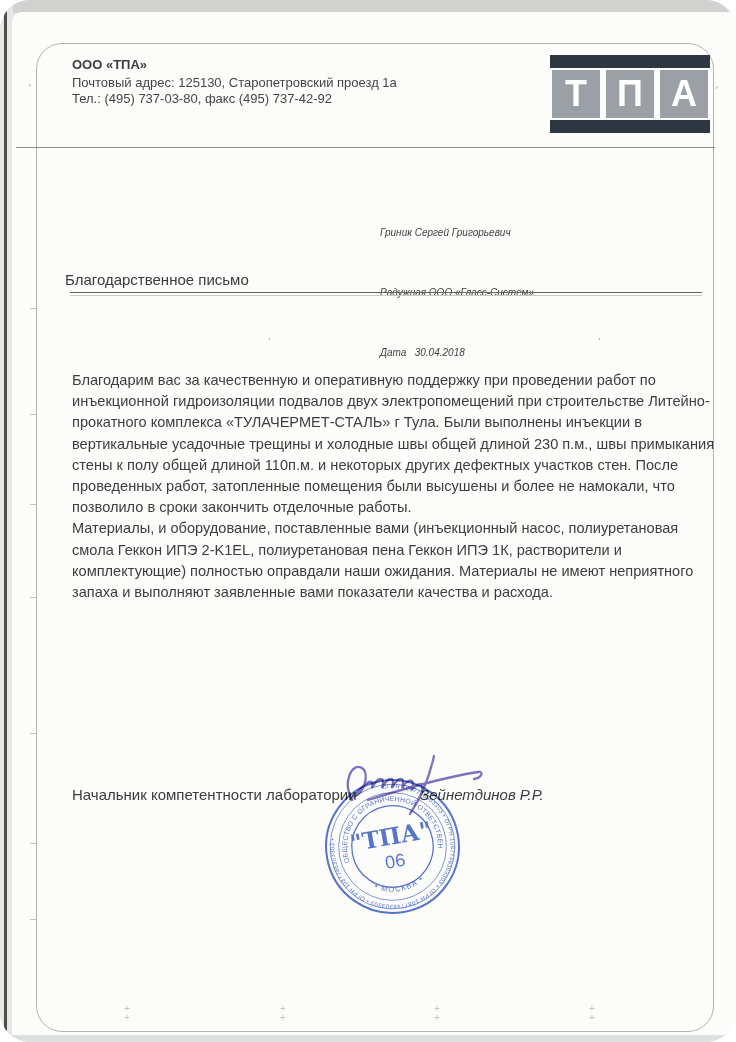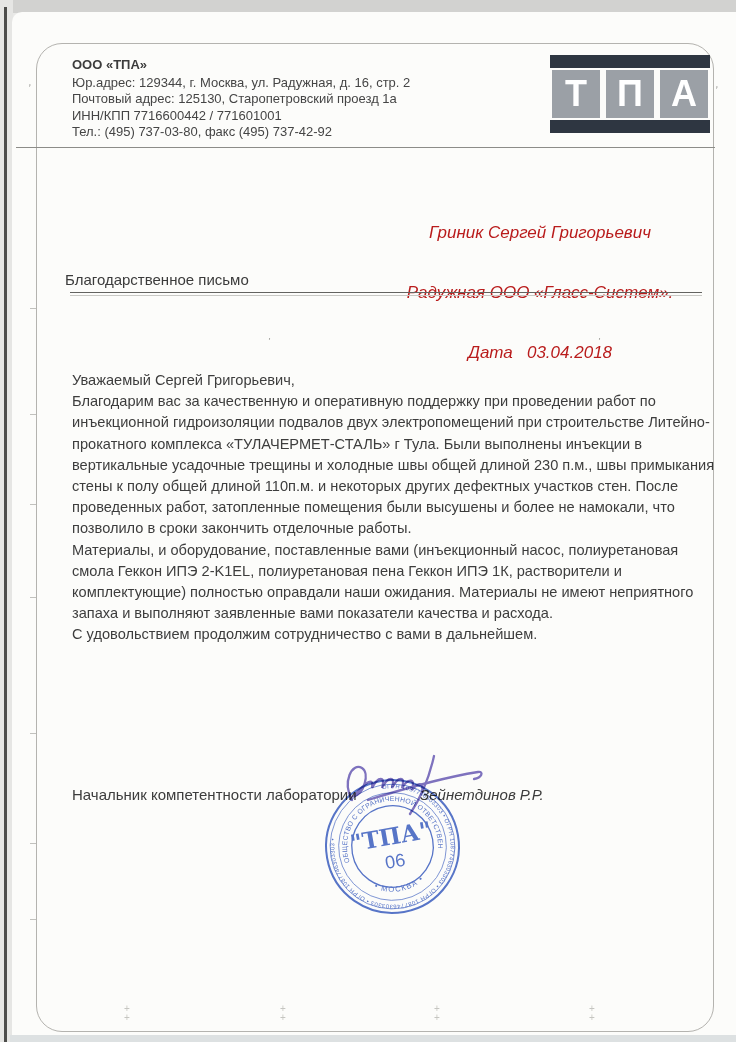--- a/index.html
+++ b/index.html
@@ -1,17 +1,17 @@
 <!DOCTYPE html>
 <html><head>
 <meta charset="utf-8">
 <style>
   html,body { margin:0; padding:0; }
   body { width:736px; height:1042px; font-family:"Liberation Sans", sans-serif; }
-  .screen { position:relative; width:736px; height:1042px; background:#e9e9e7; overflow:hidden; }
+  .screen { position:relative; width:736px; height:1042px; background:#e9e9e7; overflow:hidden;border-radius:30px; }
 
   
   .scan-top    { position:absolute; left:0; top:0; width:736px; height:13px; background:#d2d2d0; }
   .scan-left   { position:absolute; left:0; top:0; width:13px; height:1042px; background:#e6e6e4; }
   .scan-line   { position:absolute; left:4px; top:7px; width:3px; height:1035px; background:#4d4d4b; }
   .scan-bottom { position:absolute; left:10px; top:1035px; width:726px; height:7px; background:#dde1e2; }
 
   
   .paper { position:absolute; left:12px; top:12px; width:724px; height:1023px;
            background:#fcfcfa; border-top-left-radius:10px; }
@@ -26,22 +26,22 @@
   .header-rule { position:absolute; left:4px; top:135px; width:699px; height:1px; background:#8c8c88; }
 
   
   .logo { position:absolute; left:538px; top:43px; width:160px; height:78px; }
   .logo-bar { height:13px; background:#2e3641; }
   .logo-row { display:flex; justify-content:space-between; padding:0 2px; margin:2px 0; }
   .logo-sq  { width:48px; height:48px; background:#9ba0a6; display:flex; align-items:center; justify-content:center; }
   .logo-sq span { color:#ffffff; font-weight:bold; font-size:36px; line-height:1; }
 
   
-  .addressee { position:absolute; left:368px; top:171px; width:320px; text-align:center;
-               font-style:italic; font-size:17px; line-height:20px; color:#b91c1c; white-space:pre; }
+  .addressee { position:absolute; left:368px; top:171px; width:320px; text-align:left;
+               font-style:italic; font-size:10px; line-height:20px; color:#404040; white-space:pre; }
 
   
   .letter-title { position:absolute; left:53px; top:259px; font-size:15px; color:#3b3b3b; }
   .title-rule   { position:absolute; left:58px; top:280px; width:632px; height:2px;
                   border-top:1.4px solid #636360; border-bottom:1px solid #c9c9c5; }
 
   
   .body-text { position:absolute; left:60px; top:358px; width:643px; font-size:14.6px;
                line-height:21.2px; color:#3d3d3d; }
   .para { margin:0; }
@@ -77,23 +77,21 @@
   <div class="scan-line"></div>
   <div class="scan-bottom"></div>
 
   <div class="paper">
 
     <div class="frame"></div>
 
     <div class="company">
       <div class="company-name">ООО «ТПА»</div>
       <div>
-          <div class="addr-line">Юр.адрес: 129344, г. Москва,  ул. Радужная, д. 16, стр. 2</div>
           <div class="addr-line">Почтовый адрес: 125130, Старопетровский проезд 1а</div>
-          <div class="addr-line">ИНН/КПП 7716600442 / 771601001</div>
           <div class="addr-line">Тел.: (495) 737-03-80, факс (495) 737-42-92</div>
         </div>
     </div>
 
     <div class="logo">
       <div class="logo-bar"></div>
       <div class="logo-row">
         <div class="logo-sq">
             <span>Т</span>
           </div>
@@ -105,31 +103,29 @@
           </div>
       </div>
       <div class="logo-bar"></div>
     </div>
 
     <div class="header-rule"></div>
 
     <div class="addressee">
       <div>Гриник Сергей Григорьевич</div>
       <div>Радужная ООО «Гласс-Систем».</div>
-      <div>Дата   03.04.2018</div>
+      <div>Дата   30.04.2018</div>
     </div>
 
     <div class="letter-title">Благодарственное письмо</div>
     <div class="title-rule"></div>
 
     <div class="body-text">
-        <div class="para">Уважаемый Сергей Григорьевич,</div>
         <div class="para">Благодарим вас за качественную и оперативную поддержку при проведении работ по инъекционной гидроизоляции подвалов двух электропомещений при строительстве Литейно-прокатного комплекса «ТУЛАЧЕРМЕТ-СТАЛЬ» г Тула. Были выполнены инъекции в вертикальные усадочные трещины и холодные швы общей длиной 230 п.м., швы примыкания стены к полу общей длиной 110п.м. и некоторых других дефектных участков стен. После проведенных работ, затопленные помещения были высушены и более не намокали, что позволило в сроки закончить отделочные работы.</div>
         <div class="para">Материалы, и оборудование, поставленные вами (инъекционный насос, полиуретановая смола Геккон ИПЭ 2-K1EL, полиуретановая пена Геккон ИПЭ 1К, растворители и комплектующие) полностью оправдали наши ожидания. Материалы не имеют неприятного запаха и выполняют заявленные вами показатели качества и расхода.</div>
-        <div class="para">С удовольствием продолжим сотрудничество с вами в дальнейшем.</div>
       </div>
 
     <div class="sig-position">Начальник компетентности лаборатории</div>
     <div class="sig-name">Зейнетдинов Р.Р.</div>
 
     <svg class="stamp" viewBox="-80 -80 160 160">
       <g fill="none" stroke="#3f61c4">
         <circle r="66" stroke-width="2"></circle>
         <circle r="62" stroke-width="0.7"></circle>
         <circle r="53.5" stroke-width="0.7"></circle>

